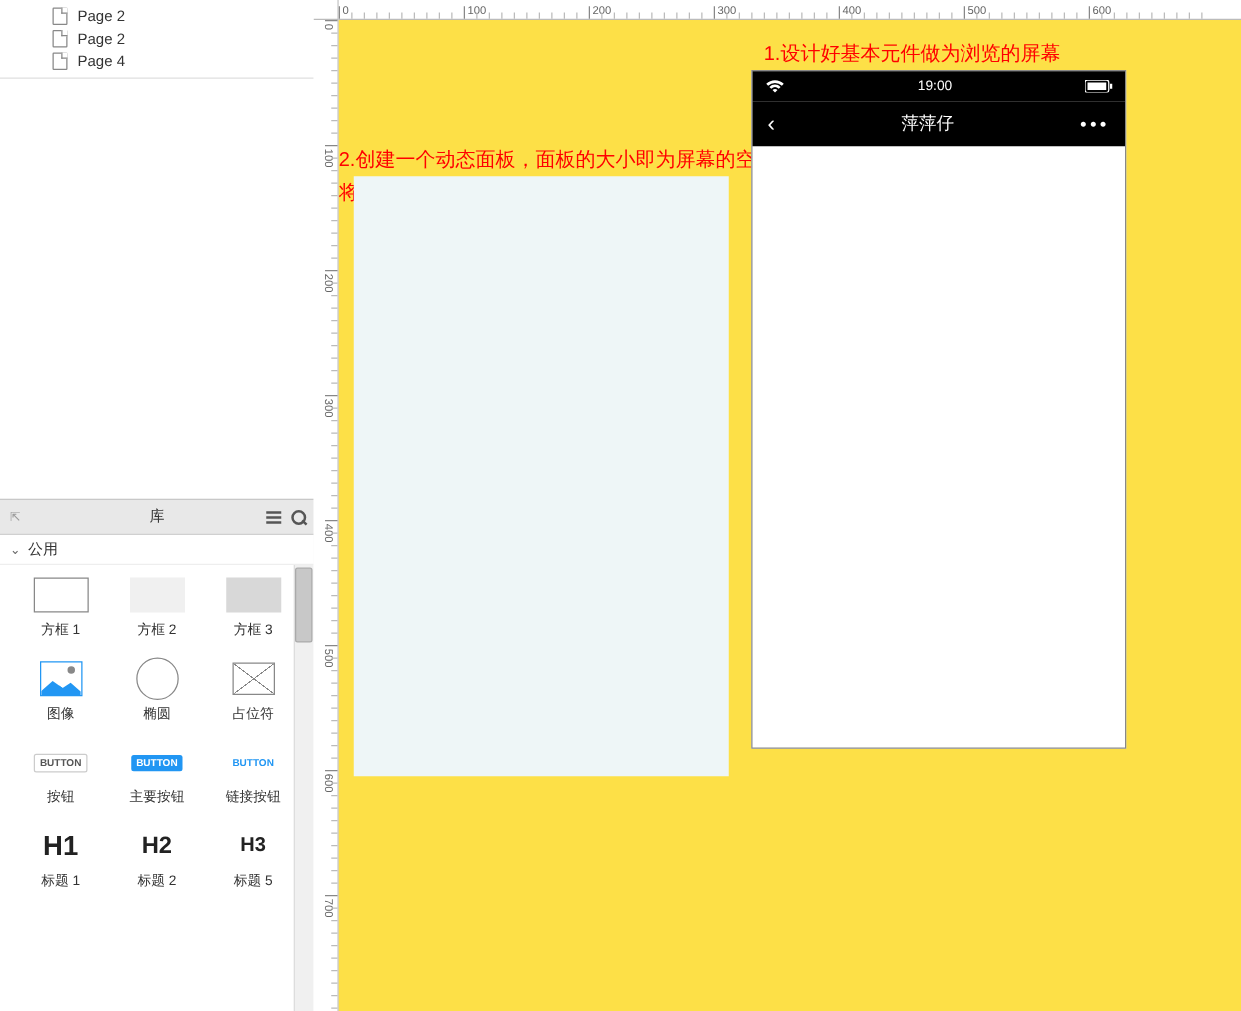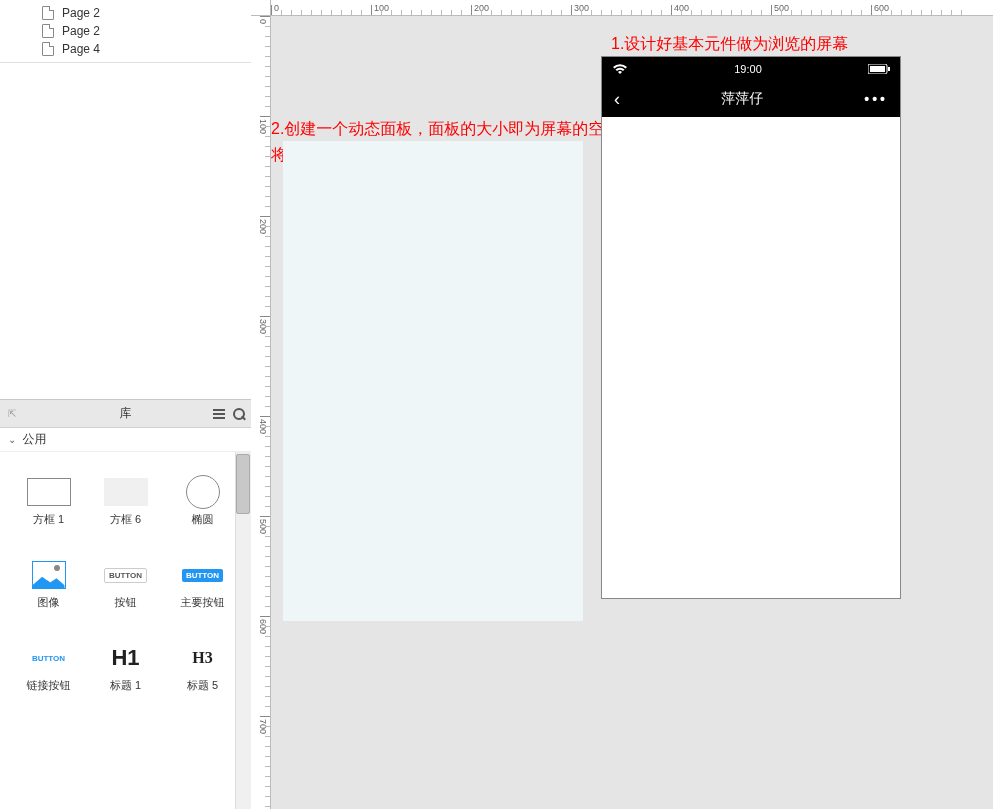--- a/index.html
+++ b/index.html
@@ -21,54 +21,54 @@
   .search-icon::before { content: ''; position: absolute; width: 8px; height: 8px; border: 2px solid #555; border-radius: 50%; left: 0; top: 0; }
   .search-icon::after { content: ''; position: absolute; width: 5px; height: 2px; background: #555; transform: rotate(45deg); left: 8px; top: 9px; }
   .lib-select { height: 24px; background: #fff; border-bottom: 1px solid #d0d0d0; display: flex; align-items: center; padding: 0 8px; position: relative; }
   .lib-select .caret { position: absolute; right: 8px; width: 0; height: 0; border-left: 4px solid transparent; border-right: 4px solid transparent; border-top: 5px solid #555; }
   .lib-group-header { height: 24px; display: flex; align-items: center; padding-left: 8px; background: #fff; border-bottom: 1px solid #eee; }
   .lib-group-header .chev { margin-right: 6px; font-size: 10px; color: #666; }
   .lib-body { flex: 1; overflow: hidden; background: #fff; position: relative; }
   .lib-scroll-track { position: absolute; right: 0; top: 0; width: 16px; height: 100%; background: #f0f0f0; border-left: 1px solid #ddd; }
   .lib-scroll-thumb { position: absolute; right: 1px; top: 2px; width: 14px; height: 60px; background: #c8c8c8; border: 1px solid #aaa; border-radius: 2px; }
   .lib-grid { display: grid; grid-template-columns: repeat(3, 1fr); padding: 10px 10px 0 10px; row-gap: 18px; }
-  .lib-item { display: flex; flex-direction: column; align-items: center; gap: 6px; cursor: grab; margin-top: 16px; }
+  .lib-item { display: flex; flex-direction: column; align-items: center; gap: 6px; cursor: grab; }
   .lib-item .shape { width: 44px; height: 28px; display: flex; align-items: center; justify-content: center; }
   .shape-box-1 { border: 1px solid #888; background: #fff; }
   .shape-box-2 { background: #f0f0f0; }
   .shape-box-3 { background: #d8d8d8; }
   .shape-ellipse { width: 34px; height: 34px; border: 1px solid #888; border-radius: 50%; background: #fff; }
   .shape-image { width: 34px; height: 28px; border: 1px solid #2196f3; position: relative; overflow: hidden; background: #fff; }
   .shape-image::before { content: ''; position: absolute; width: 6px; height: 6px; background: #888; border-radius: 50%; top: 3px; right: 5px; }
   .shape-image::after { content: ''; position: absolute; bottom: 0; left: 0; right: 0; height: 14px; background: linear-gradient(135deg, transparent 45%, #2196f3 45% 55%, transparent 55%), #2196f3; clip-path: polygon(0 80%, 30% 20%, 55% 60%, 75% 30%, 100% 80%, 100% 100%, 0 100%); }
   .shape-placeholder { width: 34px; height: 26px; border: 1px solid #888; position: relative; background: #fff; }
   .shape-placeholder::before, .shape-placeholder::after { content: ''; position: absolute; top: 0; left: 0; right: 0; bottom: 0; }
   .shape-placeholder::before { background: linear-gradient(to top right, transparent 49%, #888 49% 51%, transparent 51%); }
   .shape-placeholder::after { background: linear-gradient(to top left, transparent 49%, #888 49% 51%, transparent 51%); }
   .shape-btn { font-size: 8px; font-weight: bold; border: 1px solid #ccc; padding: 2px 4px; border-radius: 2px; color: #555; background: #fff; }
   .shape-btn-primary { font-size: 8px; font-weight: bold; padding: 2px 4px; border-radius: 2px; background: #2196f3; color: #fff; }
   .shape-btn-link { font-size: 8px; font-weight: bold; color: #2196f3; }
   .shape-h { font-weight: bold; color: #222; }
   .shape-h1 { font-size: 22px; }
   .shape-h2 { font-size: 19px; }
-  .shape-h3 { font-size: 16px; font-family: Liberation Serif, serif; }
+  .shape-h3 { font-size: 16px; }
   .lib-label { font-size: 11px; color: #333; text-align: center; }
 
   
   .canvas { position: absolute; left: 251px; top: 0; right: 0; bottom: 0; background: #fff; }
   .ruler-corner { position: absolute; left: 0; top: 0; width: 20px; height: 16px; background: #fff; border-right: 1px solid #bbb; border-bottom: 1px solid #bbb; }
   .ruler-h { position: absolute; left: 20px; top: 0; right: 0; height: 16px; background: #fff; border-bottom: 1px solid #bbb; }
   .ruler-v { position: absolute; left: 0; top: 16px; bottom: 0; width: 20px; background: #fff; border-right: 1px solid #bbb; }
   .ruler-h .tick-major { position: absolute; bottom: 0; width: 1px; height: 10px; background: #888; }
   .ruler-h .tick-minor { position: absolute; bottom: 0; width: 1px; height: 5px; background: #bbb; }
   .ruler-h .tick-label { position: absolute; bottom: 2px; font-size: 9px; color: #666; transform: translateX(3px); }
   .ruler-v .tick-major { position: absolute; right: 0; height: 1px; width: 10px; background: #888; }
   .ruler-v .tick-minor { position: absolute; right: 0; height: 1px; width: 5px; background: #bbb; }
   .ruler-v .tick-label { position: absolute; right: 2px; font-size: 9px; color: #666; writing-mode: vertical-rl; transform: translateY(3px); }
-  .design-area { position: absolute; left: 20px; top: 16px; right: 0; bottom: 0; overflow: hidden; background: #e5e5e5; }
+  .design-area { position: absolute; left: 20px; top: 16px; right: 0; bottom: 0; overflow: hidden; background: #fde047; }
   .annotation { position: absolute; color: #ff0000; font-size: 16px; line-height: 1.6; white-space: nowrap; }
   .annotate-1 { left: 340px; top: 15px; }
   .annotate-2 { left: 0px; top: 100px; }
   .panel-shape { position: absolute; left: 12px; top: 125px; width: 300px; height: 480px; background: #eef6f7; }
   .phone-frame { position: absolute; left: 330px; top: 40px; width: 300px; height: 543px; border: 1px solid #888; background: #fff; }
   .phone-statusbar { height: 24px; background: #000; color: #fff; display: flex; align-items: center; justify-content: space-between; padding: 0 10px; font-size: 11px; }
   .phone-titlebar { height: 36px; background: #000; color: #fff; display: flex; align-items: center; justify-content: space-between; padding: 0 12px; font-size: 14px; }
   .wifi-icon svg, .battery-icon svg { display: block; }
   .back-chevron { font-size: 18px; line-height: 1; }
   .dots { letter-spacing: 3px; font-size: 14px; font-weight: bold; }
@@ -116,34 +116,44 @@
       </div>
       <div class="lib-body">
         <div class="lib-grid">
 
           <div class="lib-item">
             <div class="shape shape-box-1"></div>
             <span class="lib-label">方框 1</span>
           </div>
           <div class="lib-item">
             <div class="shape shape-box-2"></div>
-            <span class="lib-label">方框 6</span>
-          </div>
-
+            <span class="lib-label">方框 2</span>
+          </div>
+          <div class="lib-item">
+            <div class="shape shape-box-3"></div>
+            <span class="lib-label">方框 3</span>
+          </div>
+
+          <div class="lib-item">
+            <div class="shape">
+                <div class="shape-image"></div>
+              </div>
+            <span class="lib-label">图像</span>
+          </div>
           <div class="lib-item">
             <div class="shape">
                 <div class="shape-ellipse"></div>
               </div>
             <span class="lib-label">椭圆</span>
           </div>
           <div class="lib-item">
             <div class="shape">
-                <div class="shape-image"></div>
-              </div>
-            <span class="lib-label">图像</span>
+                <div class="shape-placeholder"></div>
+              </div>
+            <span class="lib-label">占位符</span>
           </div>
 
           <div class="lib-item">
             <div class="shape">
                 <span class="shape-btn">BUTTON</span>
               </div>
             <span class="lib-label">按钮</span>
           </div>
           <div class="lib-item">
             <div class="shape">
@@ -156,20 +166,26 @@
                 <span class="shape-btn-link">BUTTON</span>
               </div>
             <span class="lib-label">链接按钮</span>
           </div>
 
           <div class="lib-item">
             <div class="shape">
                 <span class="shape-h shape-h1">H1</span>
               </div>
             <span class="lib-label">标题 1</span>
+          </div>
+          <div class="lib-item">
+            <div class="shape">
+                <span class="shape-h shape-h2">H2</span>
+              </div>
+            <span class="lib-label">标题 2</span>
           </div>
           <div class="lib-item">
             <div class="shape">
                 <span class="shape-h shape-h3">H3</span>
               </div>
             <span class="lib-label">标题 5</span>
           </div>
 
         </div>
         <div class="lib-scroll-track">

